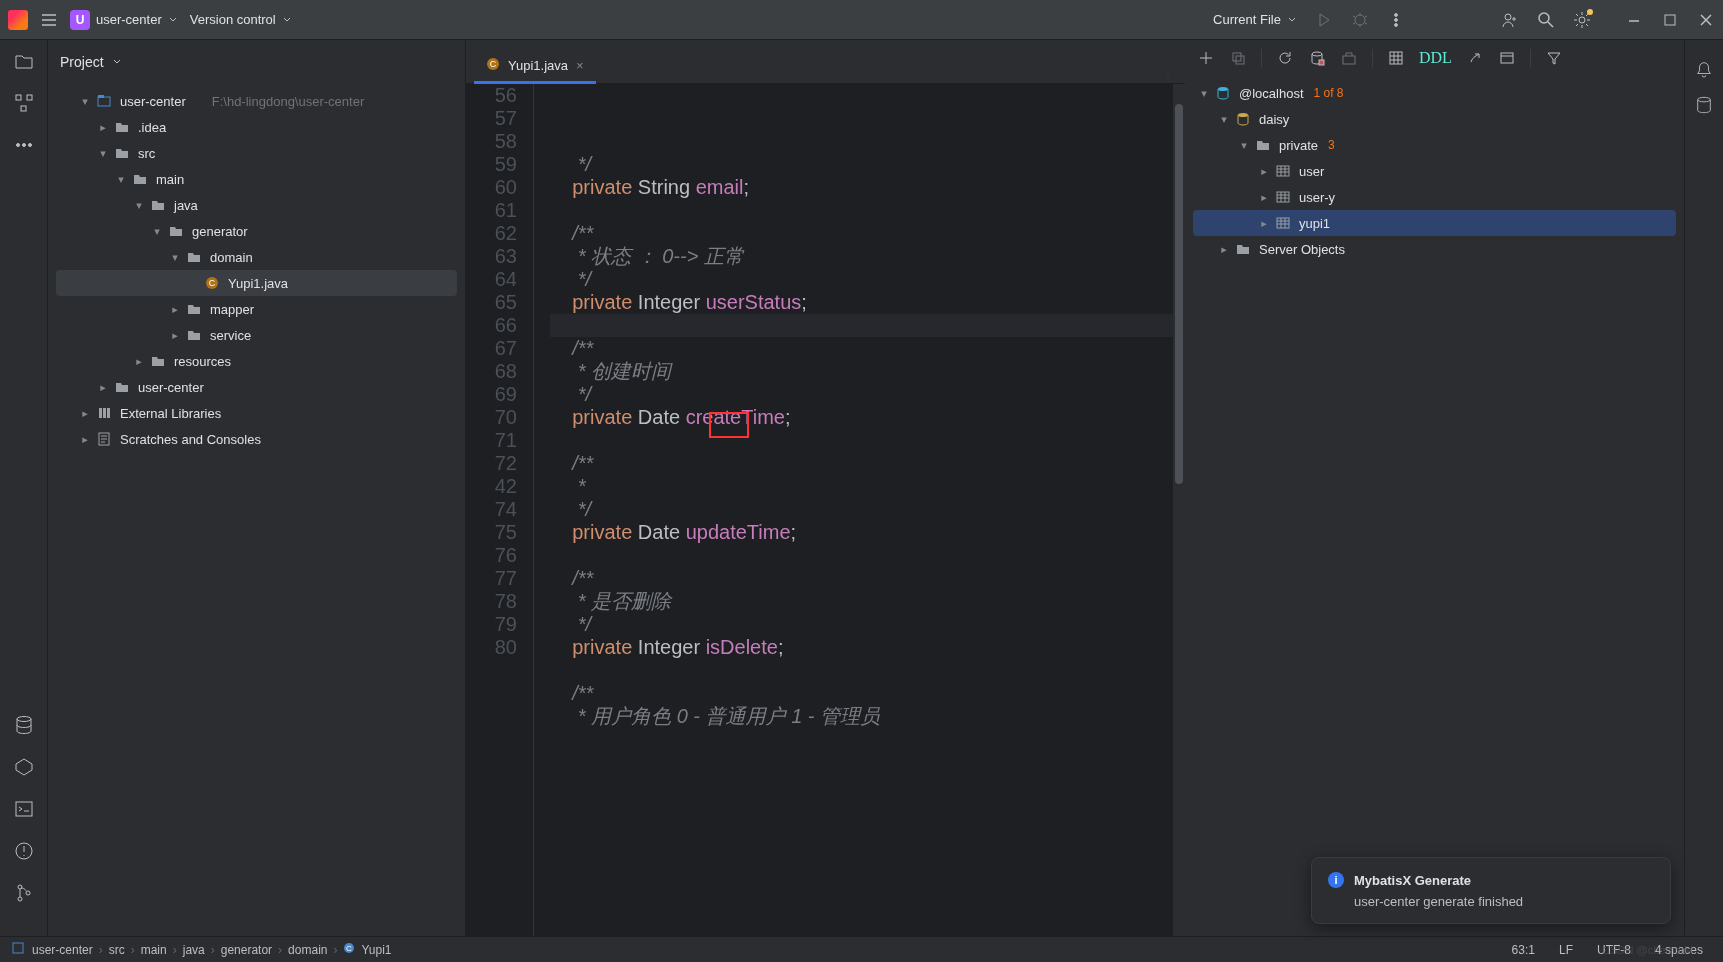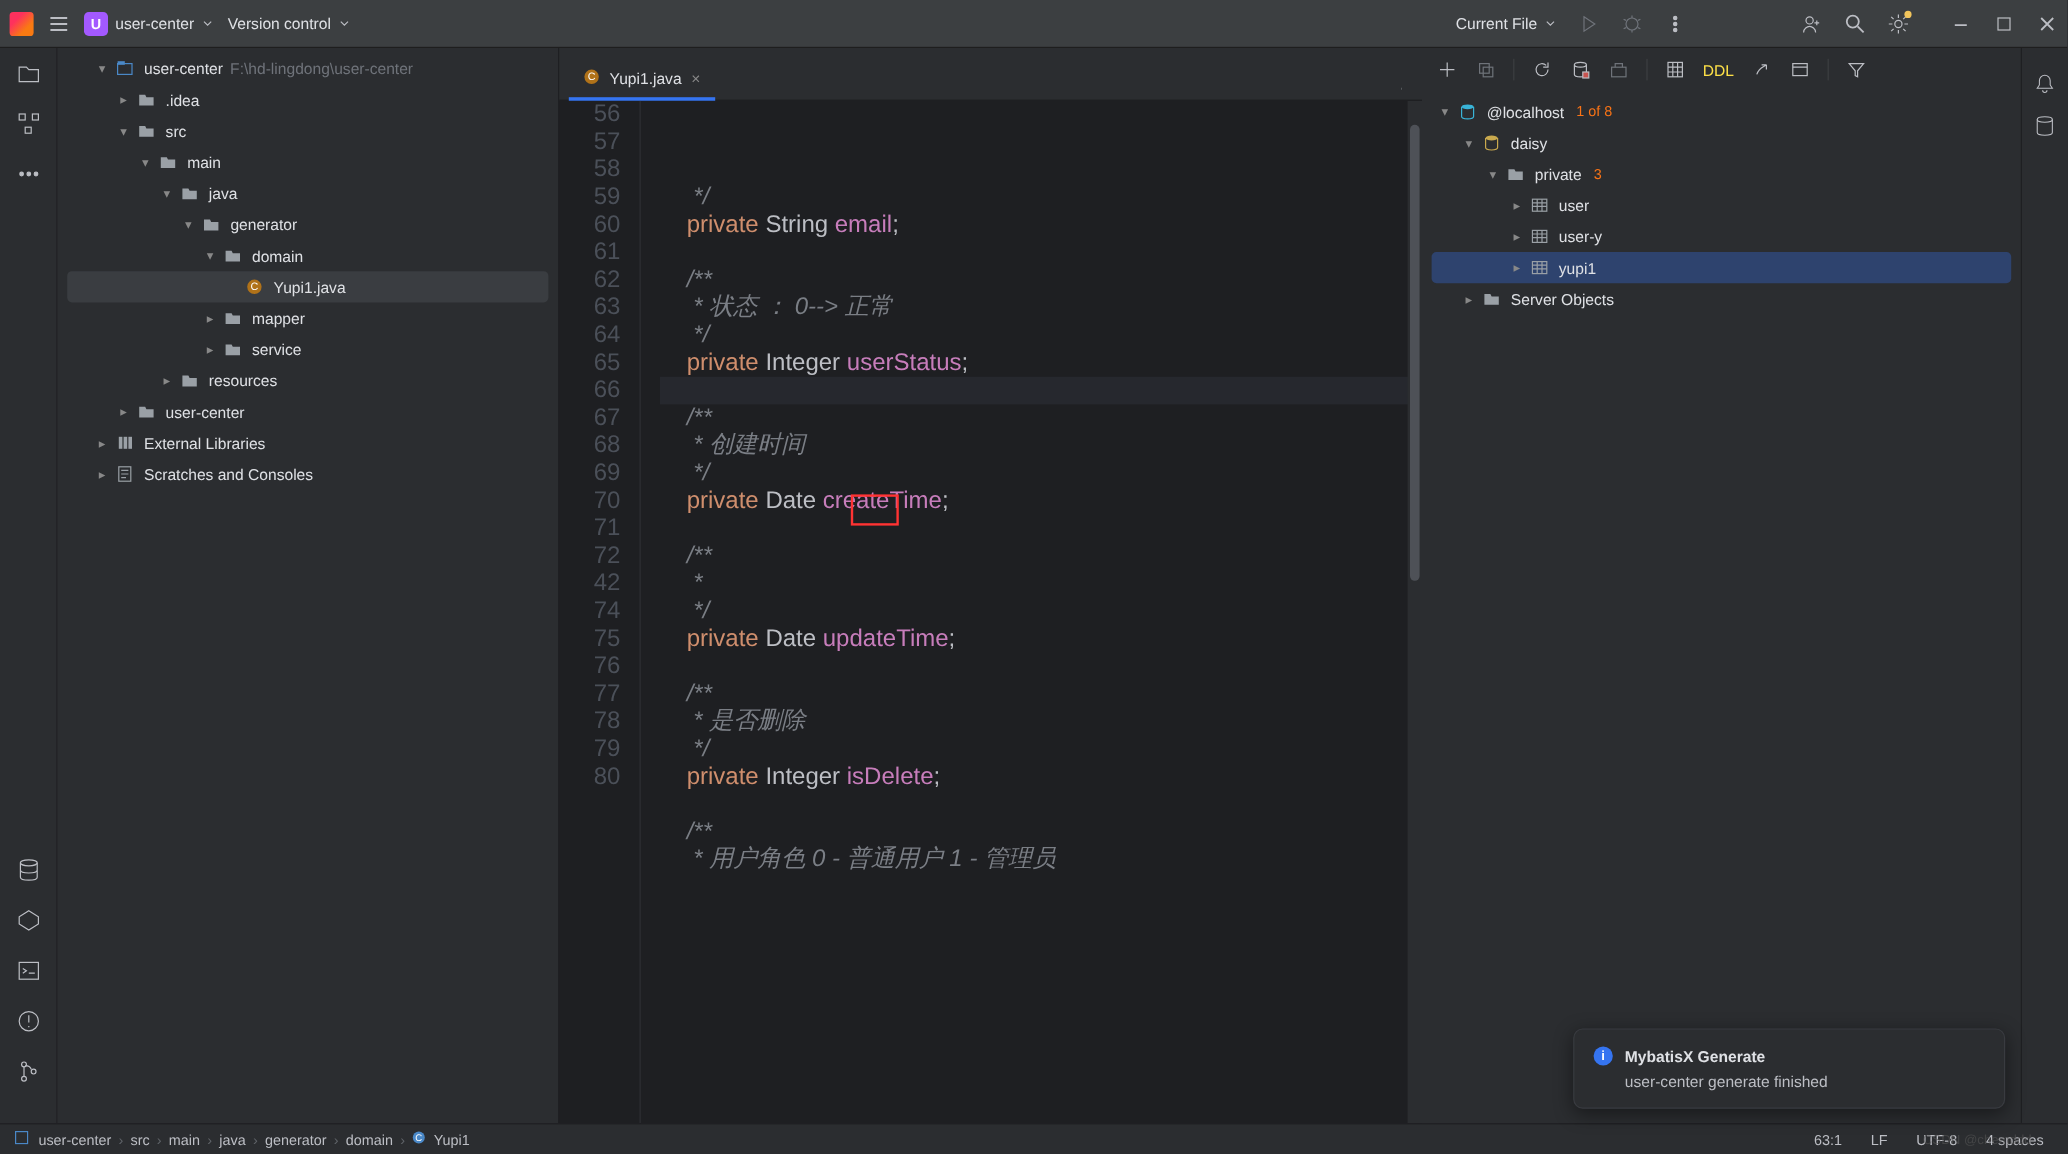--- a/index.html
+++ b/index.html
@@ -23,21 +23,21 @@
 
 .project-panel { width: 418px; background: #2b2d30; border-right: 1px solid #1e1f22; display: flex; flex-direction: column; }
 .panel-header { height: 44px; display: flex; align-items: center; padding: 0 12px; gap: 8px; font-size: 14px; color: #dfe1e5; }
 .tree { padding: 4px 8px; overflow: auto; flex: 1; }
 .tree-row { height: 26px; display: flex; align-items: center; gap: 4px; border-radius: 4px; white-space: nowrap; cursor: pointer; }
 .tree-row.selected { background: #3a3d41; }
 .tree-row .indent { display: inline-block; }
 .chev { width: 14px; text-align: center; color: #888; font-size: 11px; }
 .tree-icon { width: 16px; height: 16px; display: inline-flex; align-items: center; justify-content: center; margin-right: 4px; }
 .tree-label { color: #dfe1e5; }
-.tree-path { color: #6f737a; margin-left: 2px; }
+.tree-path { color: #6f737a; margin-left: 22px; }
 
 .editor-area { flex: 1; background: #1e1f22; display: flex; flex-direction: column; min-width: 0; }
 .editor-tabs { height: 44px; display: flex; align-items: flex-end; padding: 0 8px; background: #2b2d30; border-bottom: 1px solid #1e1f22; gap: 6px; }
 .editor-tab { height: 36px; padding: 0 12px; display: flex; align-items: center; gap: 8px; color: #dfe1e5; position: relative; cursor: pointer; }
 .editor-tab.active::after { content: ''; position: absolute; left: 0; right: 0; bottom: -1px; height: 3px; background: #3574f0; }
 .editor-tabs .spacer { flex: 1; }
 .editor-tabs .menu-dots { padding: 8px; }
 
 .code-area { flex: 1; display: flex; position: relative; font-family: "JetBrains Mono", Consolas, monospace; font-size: 20px; line-height: 23px; overflow: hidden; }
 .gutter { width: 68px; background: #1e1f22; color: #4b5059; text-align: right; padding-right: 16px; border-right: 1px solid #313438; user-select: none; }
@@ -50,21 +50,21 @@
 .comment { color: #7a7e85; font-style: italic; }
 .punct { color: #bcbec4; }
 .highlight-box { position: absolute; border: 2px solid #ff3333; pointer-events: none; }
 .mini-scroll { position: absolute; right: 0; top: 0; width: 12px; height: 100%; background: #2b2d30; }
 .mini-thumb { position: absolute; right: 2px; width: 8px; background: #4e5157; border-radius: 4px; }
 
 .db-panel { width: 500px; border-right: 1px solid #1e1f22; background: #2b2d30; display: flex; flex-direction: column; }
 .db-header { height: 44px; display: flex; align-items: center; padding: 0 16px; font-size: 14px; color: #dfe1e5; }
 .db-toolbar { height: 36px; display: flex; align-items: center; padding: 0 12px; gap: 14px; color: #bcbec4; }
 .db-toolbar .sep { width: 1px; height: 18px; background: #3c3f41; }
-.db-ddl { font-size: 13px; color: #fde047; }
+.db-ddl { font-size: 16px; color: #5eead4; font-family: Liberation Serif, serif; }
 .db-tree { padding: 4px 8px; flex: 1; }
 .db-tree .tree-row.selected { background: #2e436e; }
 .count-badge { color: #f97316; margin-left: 6px; font-size: 12px; }
 
 .right-rail { width: 38px; background: #2b2d30; display: flex; flex-direction: column; align-items: center; padding-top: 20px; gap: 18px; }
 
 .status-bar { height: 26px; background: #2b2d30; border-top: 1px solid #1e1f22; display: flex; align-items: center; padding: 0 12px; gap: 8px; font-size: 12px; color: #bcbec4; }
 .crumb { display: flex; align-items: center; gap: 6px; }
 .crumb-sep { color: #5f6368; }
 .status-bar .spacer { flex: 1; }
@@ -221,20 +221,26 @@
           <circle cx="6" cy="4" r="2" stroke="#bcbec4" fill="none"></circle>
           <circle cx="6" cy="16" r="2" stroke="#bcbec4" fill="none"></circle>
           <circle cx="14" cy="10" r="2" stroke="#bcbec4" fill="none"></circle>
           <path d="M6 6v8M7 5c4 0 5 3 5 3" stroke="#bcbec4" fill="none"></path>
         </svg>
       </div>
     <div style="height:12px"></div>
   </div>
 
   <div class="project-panel">
+    <div class="panel-header">
+      <span>Project</span>
+      <svg width="10" height="10" viewBox="0 0 10 10">
+          <path d="M2 3l3 3 3-3" stroke="#bcbec4" fill="none"></path>
+        </svg>
+    </div>
     <div class="tree" id="project-tree">
         <div class="tree-row">
           <span class="indent" style="width:18px"></span>
           <span class="chev">▾</span>
           <span class="tree-icon">
             <svg width="14" height="14" viewBox="0 0 14 14">
               <rect x="1" y="3" width="12" height="9" stroke="#4a88c7" fill="none"></rect>
               <rect x="1" y="1" width="6" height="3" fill="#4a88c7"></rect>
             </svg>
           </span>

